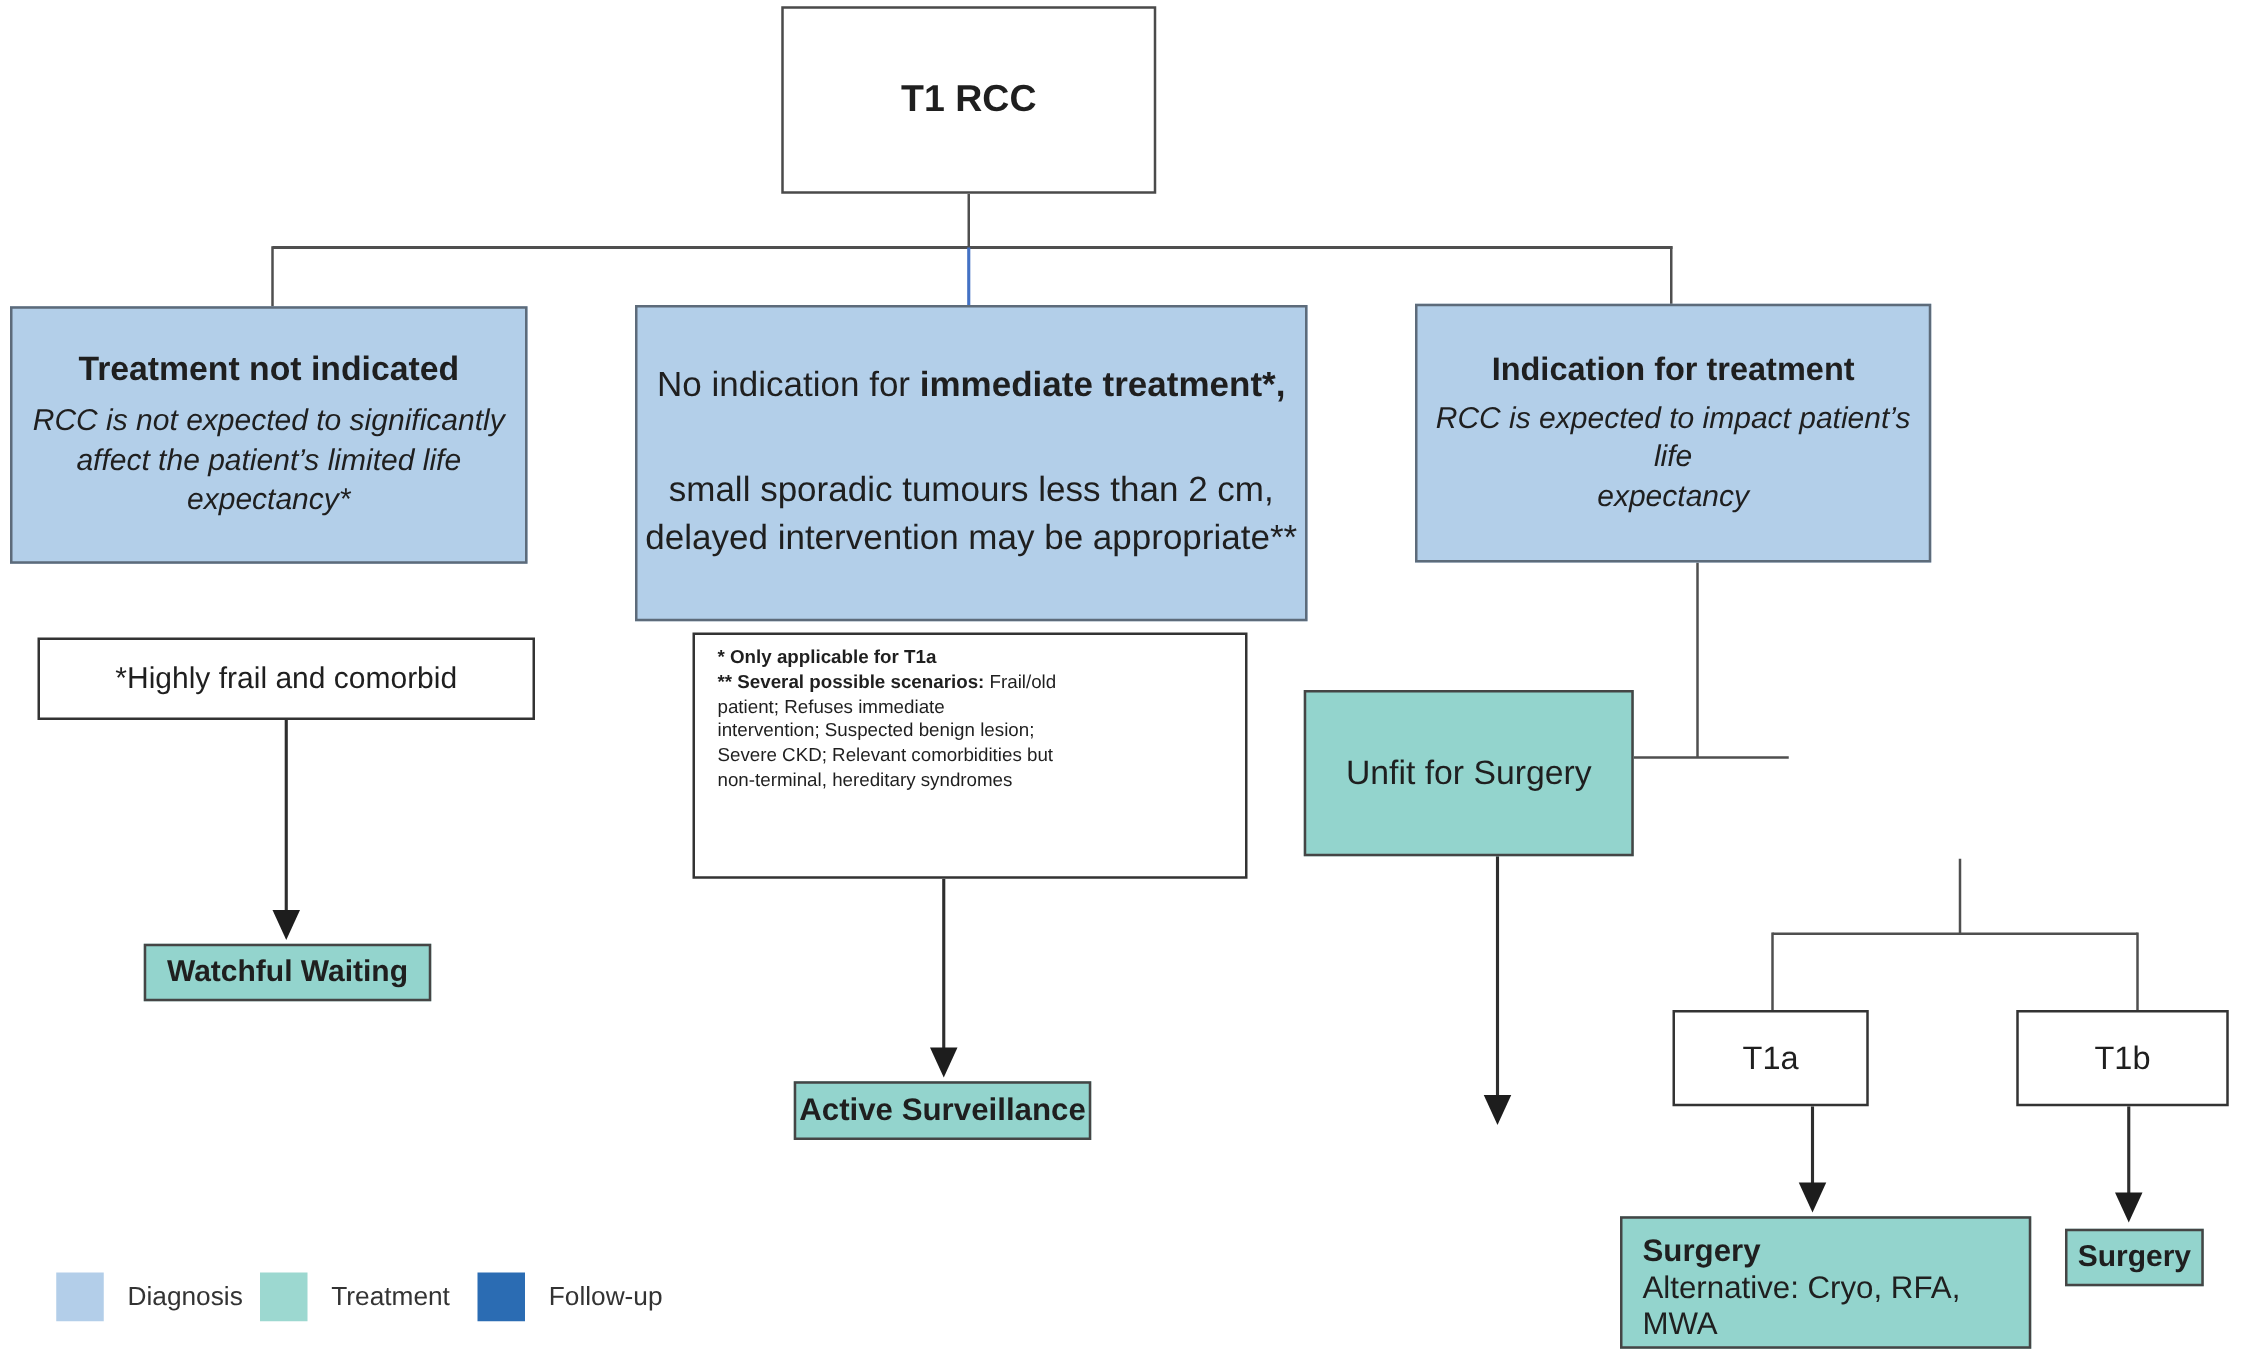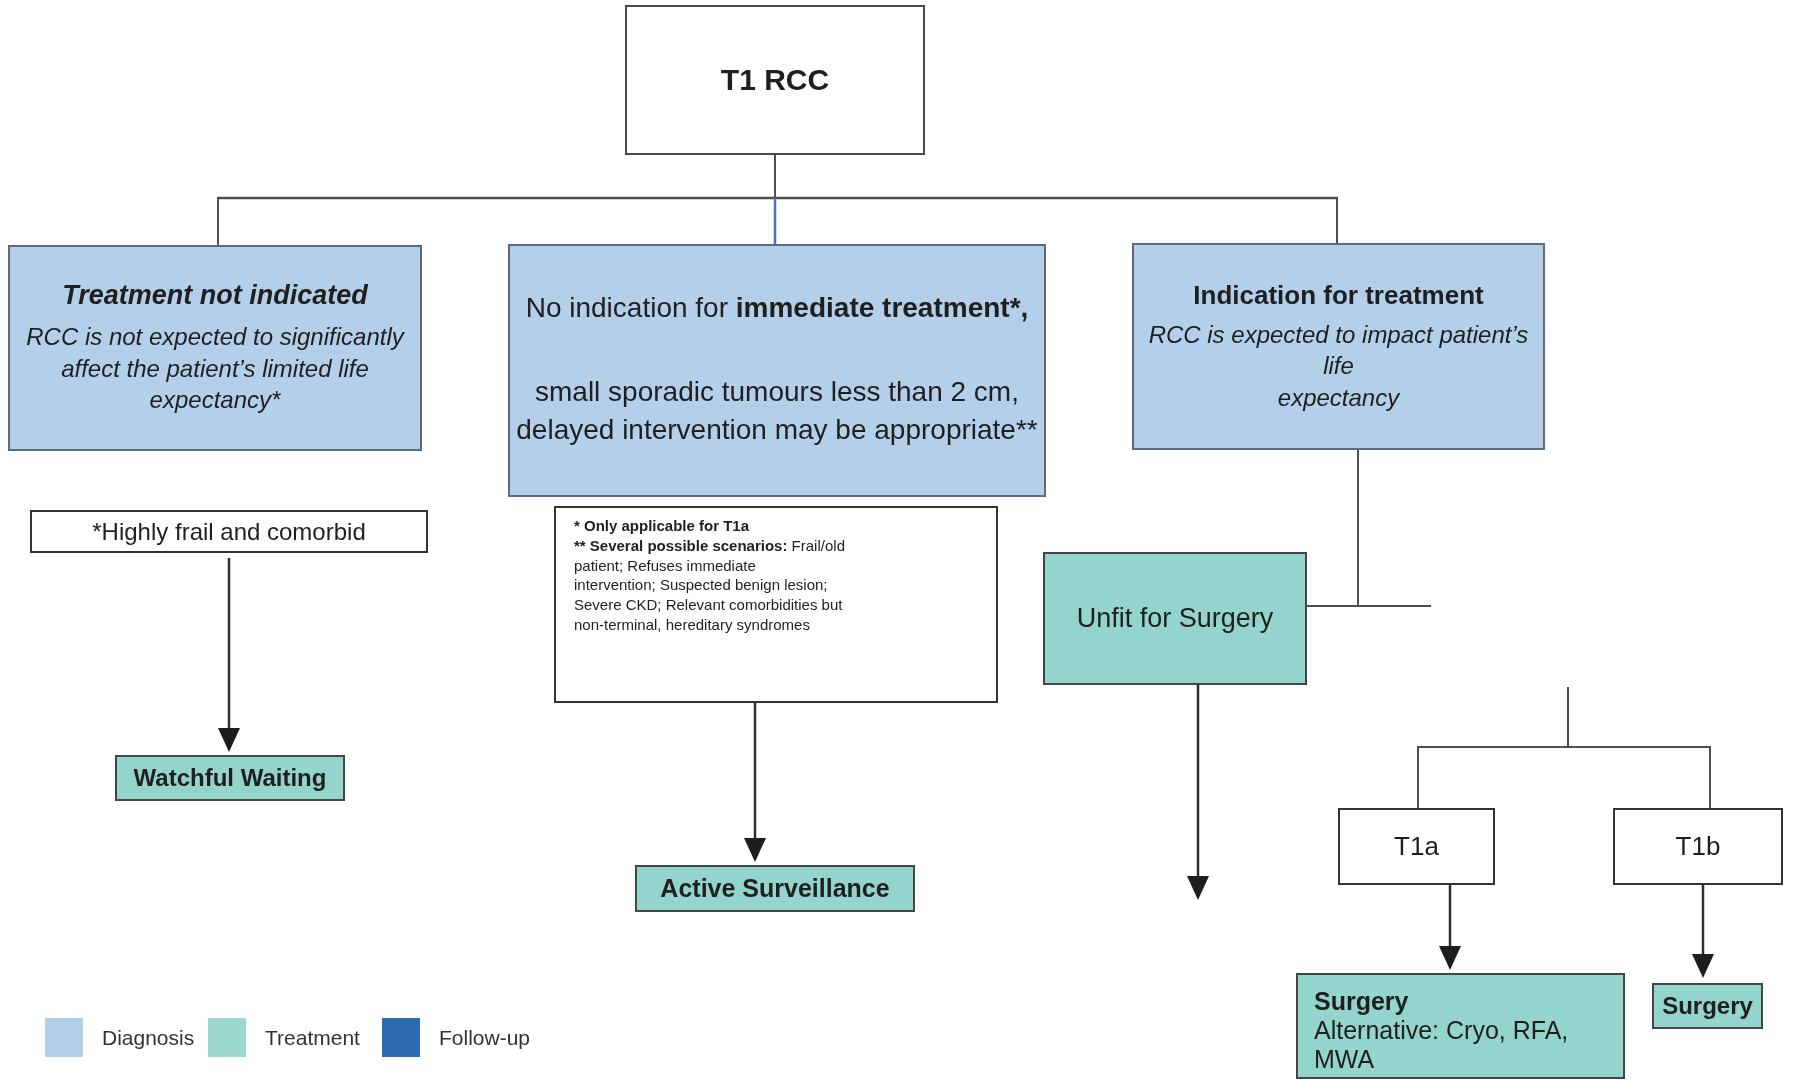--- a/index.html
+++ b/index.html
@@ -13,36 +13,36 @@
   .blue{background:#b3cfe9;border:2px solid #5d6b7a;}
   .teal{background:#93d4cd;border:2px solid #454545;}
   .white{background:#ffffff;border:2px solid #333333;}
   .preline{white-space:pre-line;}
   .ital{font-style:italic;}
   .b{font-weight:bold;text-align:center;}
 
   .t1rcc{left:625px;top:5px;width:300px;height:150px;font-size:30px;font-weight:bold;border:2px solid #4a4a4a;background:#fff;}
 
   .left-blue{left:8px;top:245px;width:414px;height:206px;}
-  .left-blue .title{font-size:27px;font-weight:bold;margin-bottom:10px;font-style:italic;}
+  .left-blue .title{font-size:27px;font-weight:bold;margin-bottom:10px;}
   .left-blue .sub{font-size:24px;line-height:1.32;}
 
   .mid-blue{left:508px;top:244px;width:538px;height:253px;}
   .mid-blue .l1{font-size:28px;margin-bottom:14px;}
   .mid-blue .l2{font-size:28px;line-height:1.35;margin-top:35px;}
 
   .right-blue{left:1132px;top:243px;width:413px;height:207px;}
   .right-blue .title{font-size:26px;font-weight:bold;margin-bottom:8px;}
   .right-blue .sub{font-size:24px;line-height:1.3;}
 
   .notes{left:554px;top:506px;width:444px;height:197px;align-items:flex-start;justify-content:flex-start;
          text-align:left;padding:8px 18px;font-size:15px;line-height:1.32;}
-  .frail{left:30px;top:510px;width:398px;height:43px;font-size:24px;justify-content:center;}
+  .frail{left:30px;top:510px;width:398px;height:66px;font-size:24px;justify-content:center;}
   .watchful{left:115px;top:755px;width:230px;height:46px;font-size:24px;font-weight:bold;}
-  .active{left:635px;top:865px;width:280px;height:47px;font-size:25px;font-weight:bold;}
+  .active{left:635px;top:865px;width:238px;height:47px;font-size:25px;font-weight:bold;}
 
   .unfit{left:1043px;top:552px;width:264px;height:133px;font-size:27px;}
   .candidate{left:1431px;top:553px;width:275px;height:134px;font-size:26px;}
   .t1a{left:1338px;top:808px;width:157px;height:77px;font-size:26px;}
   .t1b{left:1613px;top:808px;width:170px;height:77px;font-size:26px;}
   .cryo{left:1052px;top:905px;width:275px;height:45px;font-size:24px;font-weight:bold;}
   .surgery-big{left:1296px;top:973px;width:329px;height:106px;align-items:flex-start;justify-content:space-between;
                text-align:left;padding:12px 16px;font-size:25px;}
   .surgery-small{left:1652px;top:983px;width:111px;height:46px;font-size:24px;font-weight:bold;}
 

